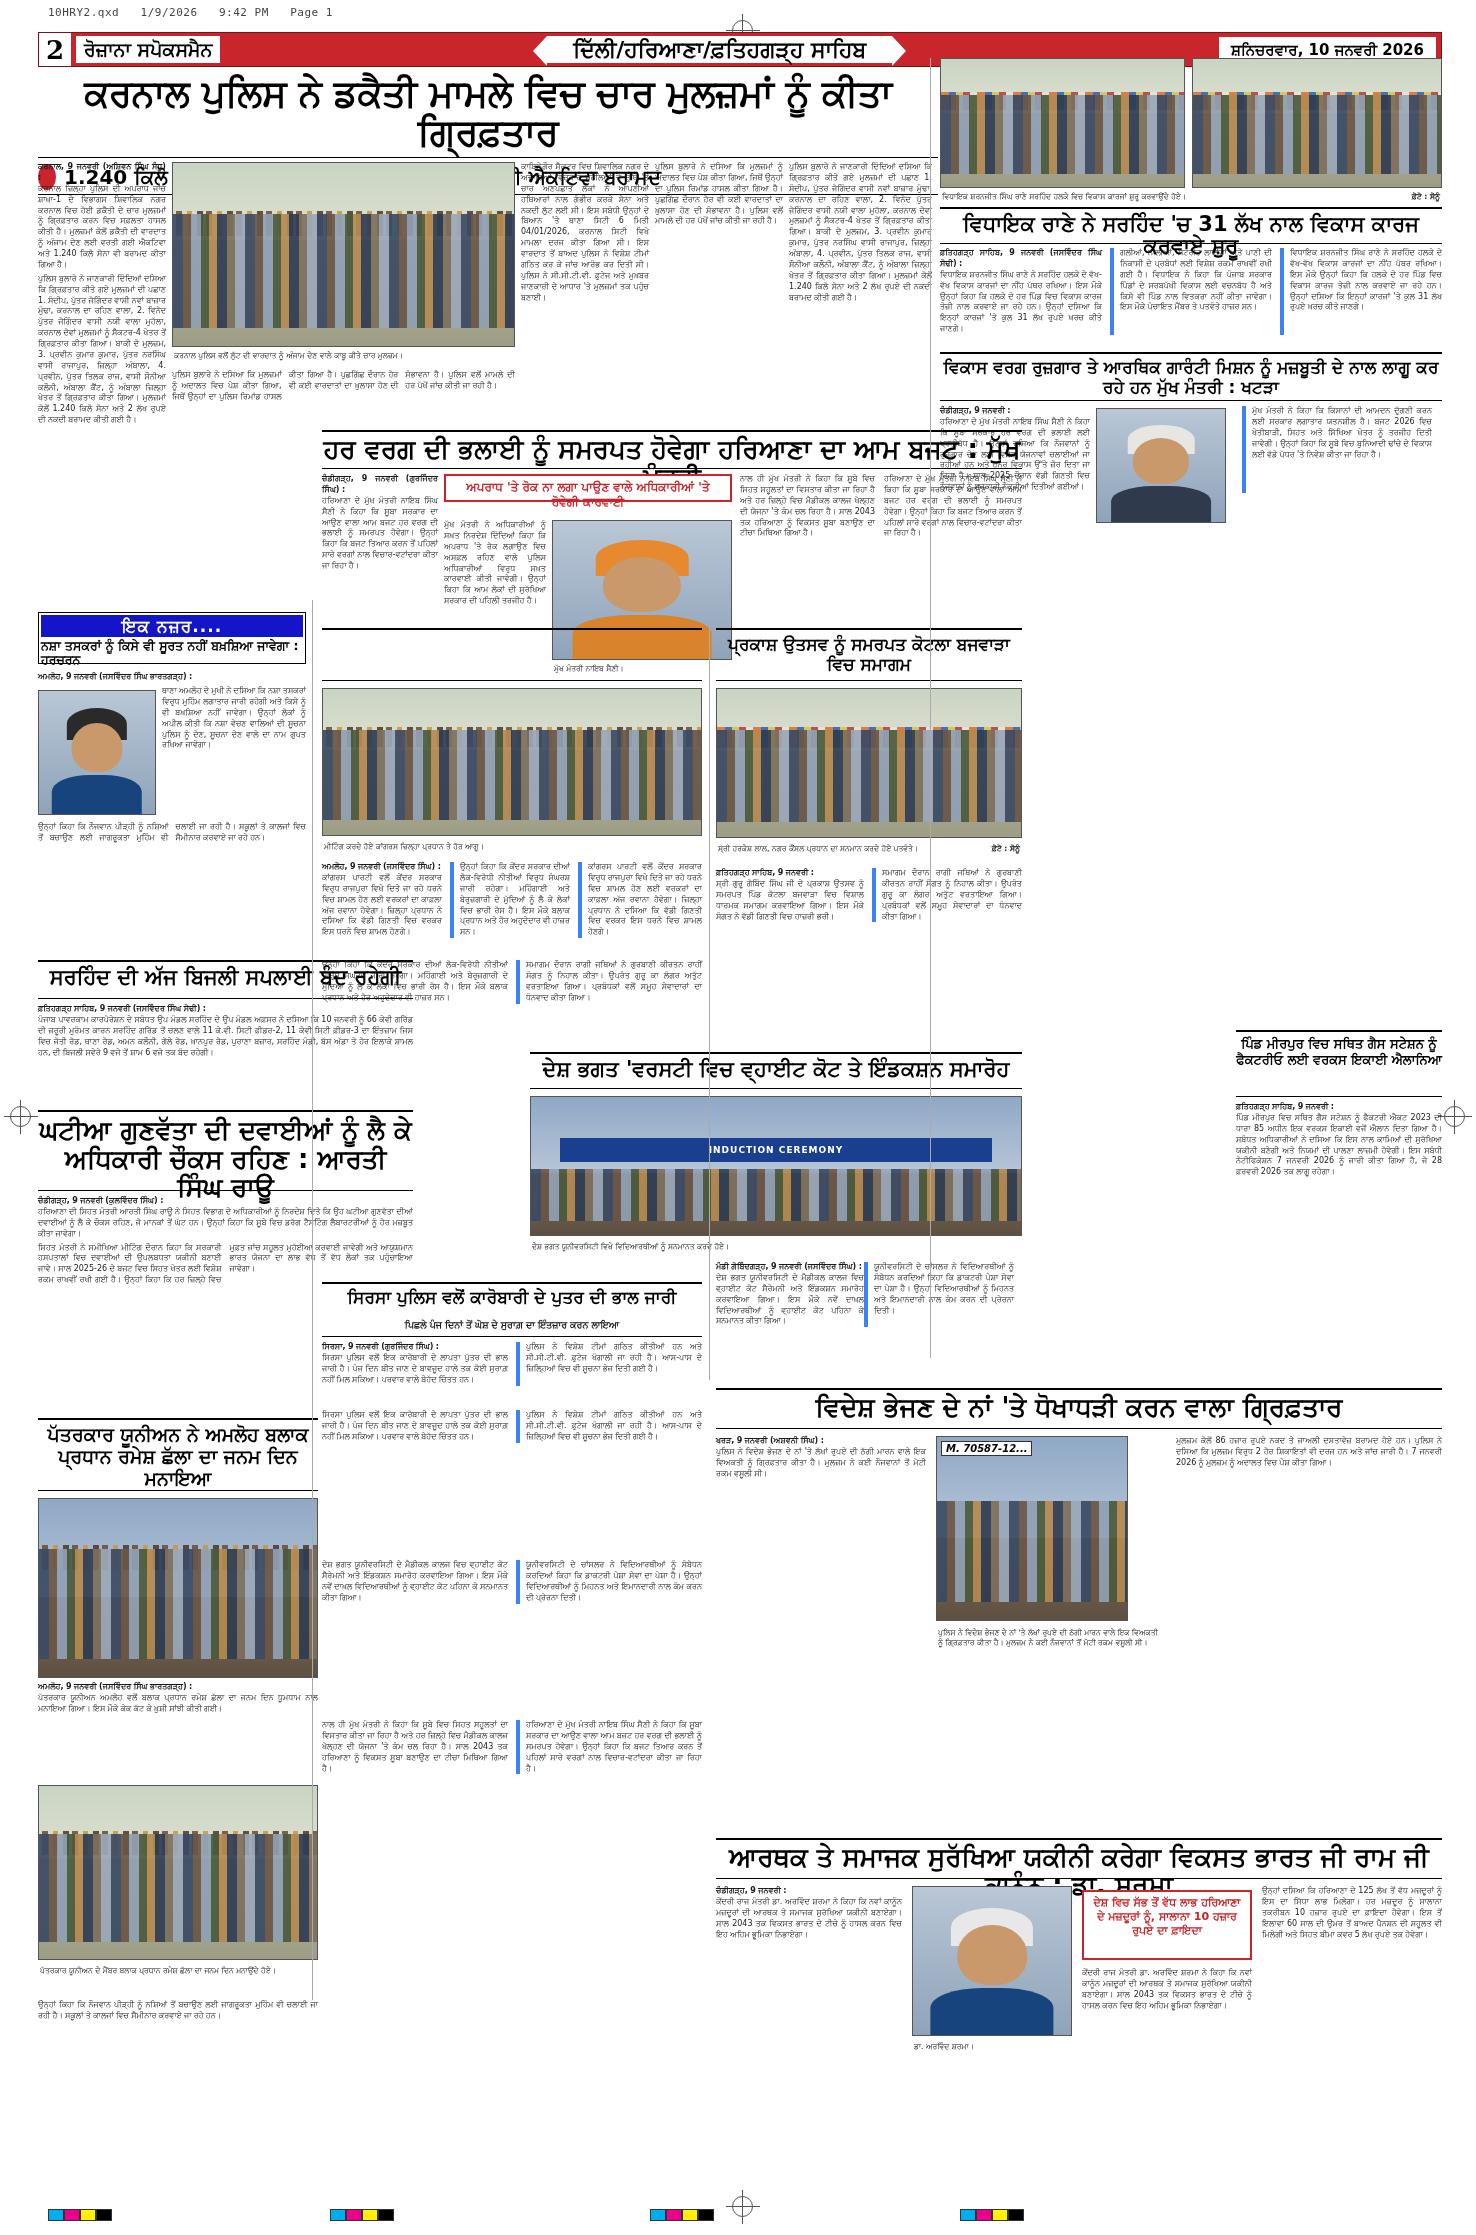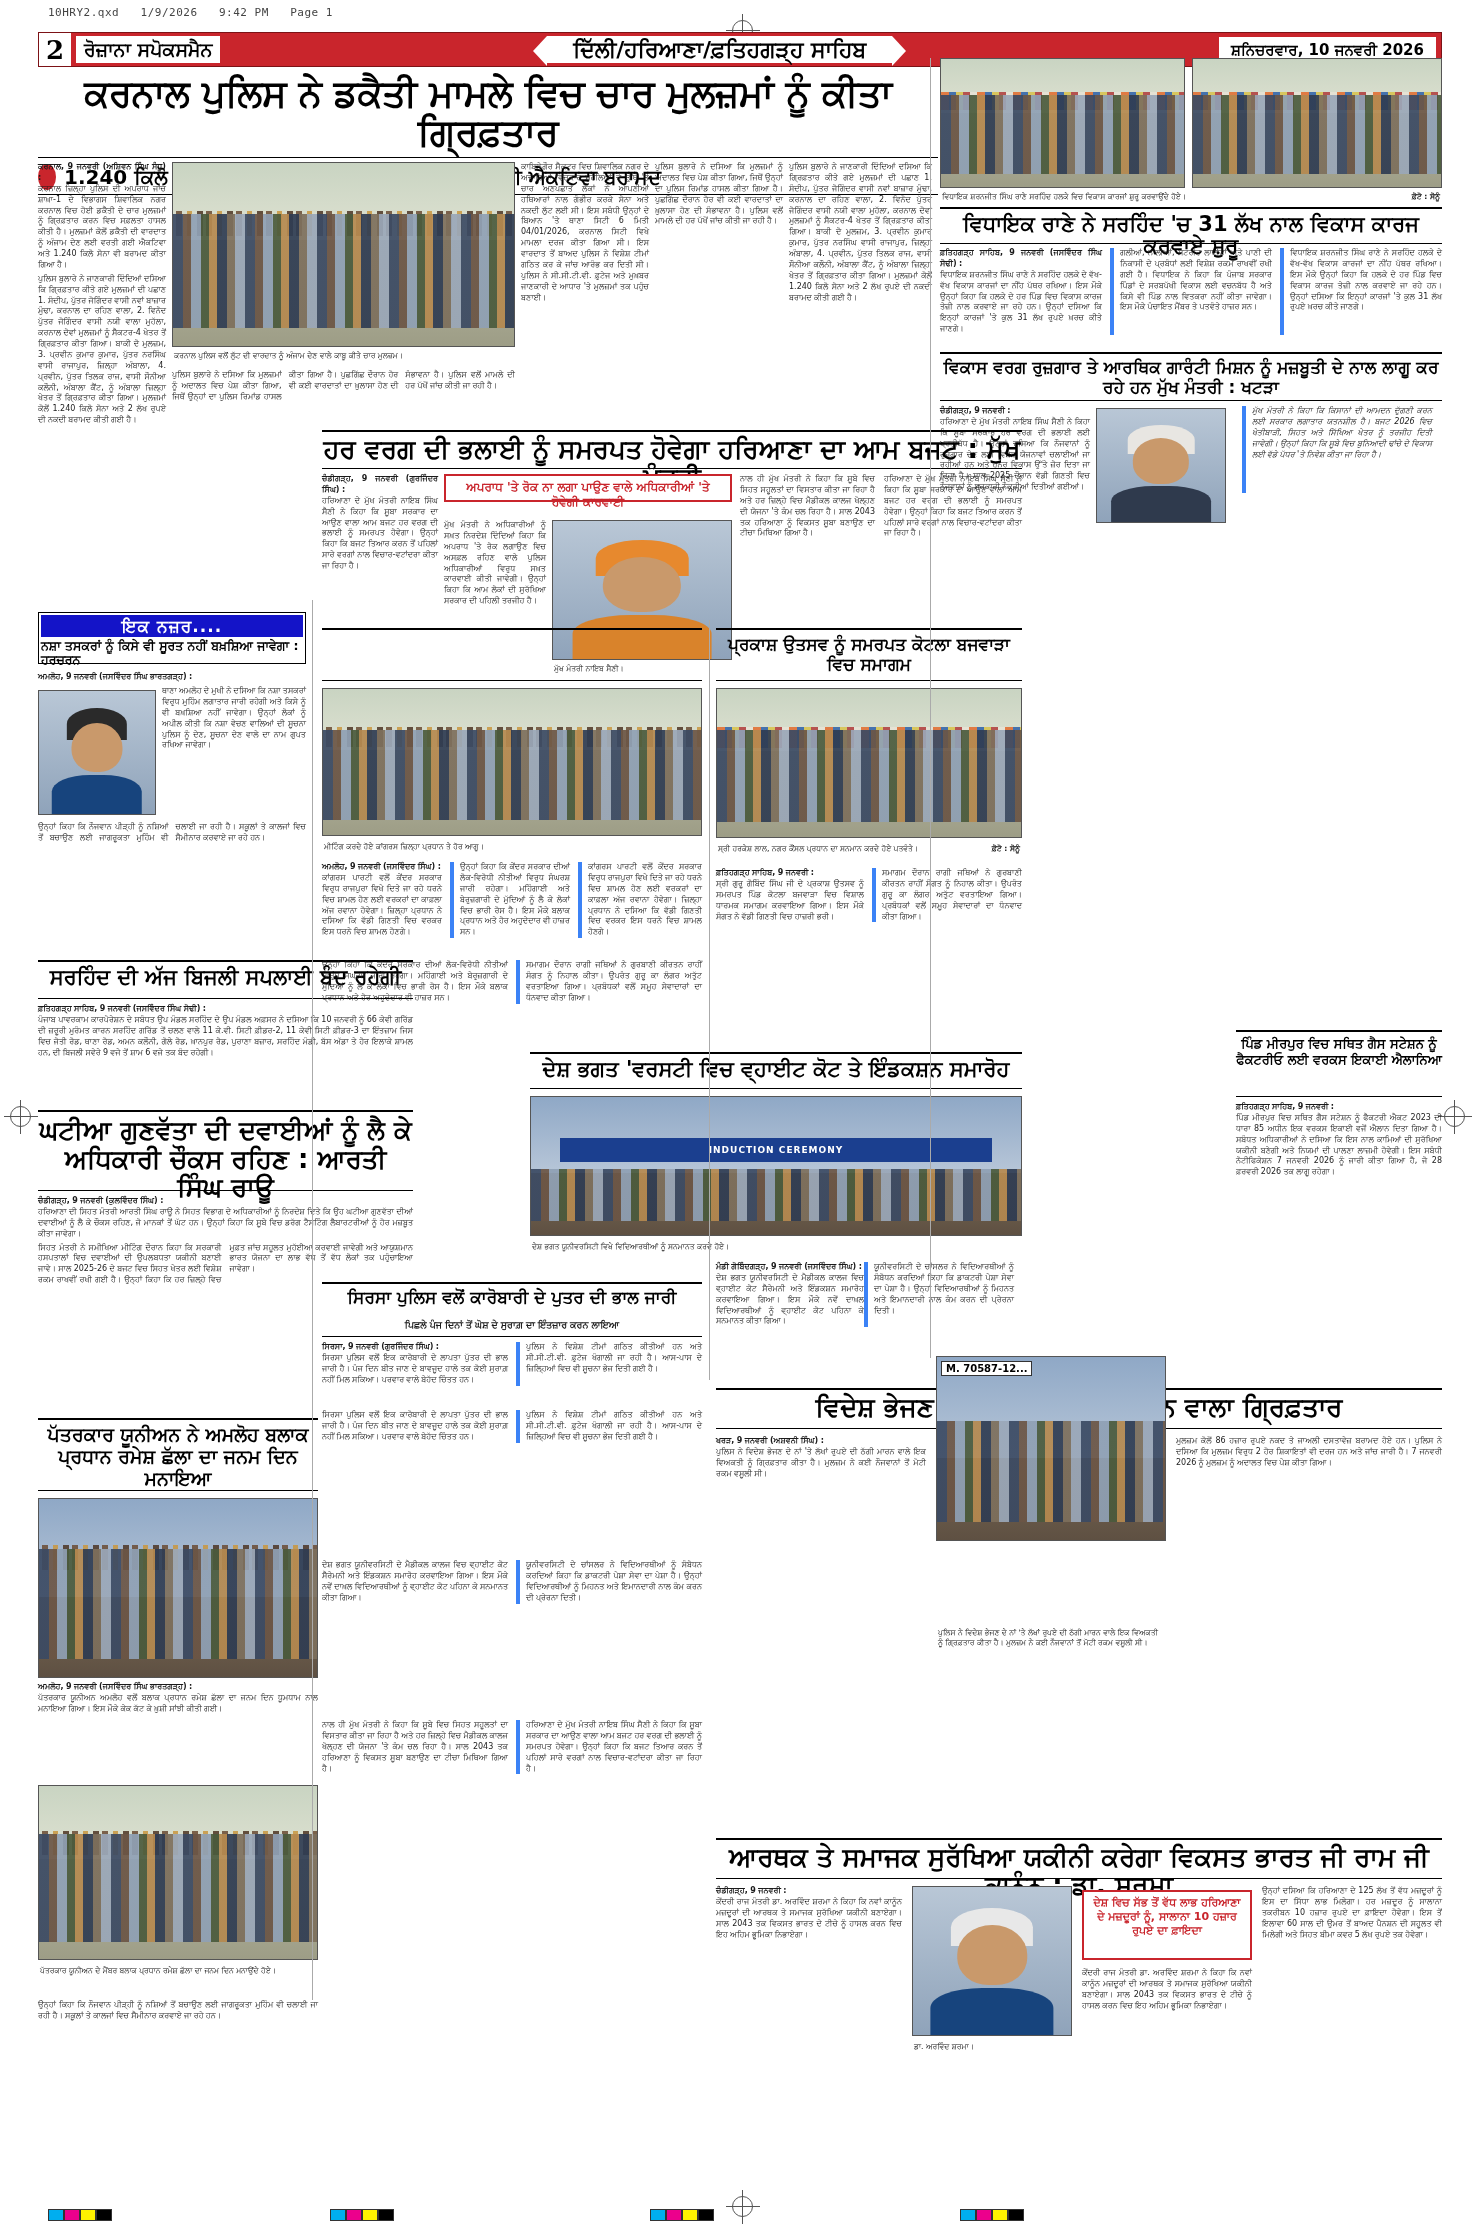--- a/index.html
+++ b/index.html
@@ -268,21 +268,21 @@
       <div class="body"></div>
   </div>
 
   <div style="position:absolute; left:940px; top:406px; width:502px; display:flex; gap:8px;">
     <div style="width:150px;">
       <div class="body-txt tight"><b>ਚੰਡੀਗੜ੍ਹ, 9 ਜਨਵਰੀ :</b></div>
       <div class="body-txt tight">ਹਰਿਆਣਾ ਦੇ ਮੁੱਖ ਮੰਤਰੀ ਨਾਇਬ ਸਿੰਘ ਸੈਣੀ ਨੇ ਕਿਹਾ ਕਿ ਸੂਬਾ ਸਰਕਾਰ ਹਰ ਵਰਗ ਦੀ ਭਲਾਈ ਲਈ ਪ੍ਰਤੀਬੱਧ ਹੈ। ਉਨ੍ਹਾਂ ਦਸਿਆ ਕਿ ਨੌਜਵਾਨਾਂ ਨੂੰ ਰੁਜ਼ਗਾਰ ਦੇਣ ਲਈ ਵਿਸ਼ੇਸ਼ ਯੋਜਨਾਵਾਂ ਚਲਾਈਆਂ ਜਾ ਰਹੀਆਂ ਹਨ ਅਤੇ ਹੁਨਰ ਵਿਕਾਸ ਉੱਤੇ ਜ਼ੋਰ ਦਿਤਾ ਜਾ ਰਿਹਾ ਹੈ। ਸਾਲ 2025 ਦੌਰਾਨ ਵੱਡੀ ਗਿਣਤੀ ਵਿਚ ਨੌਜਵਾਨਾਂ ਨੂੰ ਸਰਕਾਰੀ ਨੌਕਰੀਆਂ ਦਿਤੀਆਂ ਗਈਆਂ।</div>
     </div>
     <div style="width:136px;"></div>
     <div style="width:190px;" class="col-rule">
-      <div class="body-txt tight" style="padding-left:6px;font-style:italic;">ਮੁੱਖ ਮੰਤਰੀ ਨੇ ਕਿਹਾ ਕਿ ਕਿਸਾਨਾਂ ਦੀ ਆਮਦਨ ਦੁੱਗਣੀ ਕਰਨ ਲਈ ਸਰਕਾਰ ਲਗਾਤਾਰ ਯਤਨਸ਼ੀਲ ਹੈ। ਬਜਟ 2026 ਵਿਚ ਖੇਤੀਬਾੜੀ, ਸਿਹਤ ਅਤੇ ਸਿੱਖਿਆ ਖੇਤਰ ਨੂੰ ਤਰਜੀਹ ਦਿਤੀ ਜਾਵੇਗੀ। ਉਨ੍ਹਾਂ ਕਿਹਾ ਕਿ ਸੂਬੇ ਵਿਚ ਬੁਨਿਆਦੀ ਢਾਂਚੇ ਦੇ ਵਿਕਾਸ ਲਈ ਵੱਡੇ ਪੱਧਰ 'ਤੇ ਨਿਵੇਸ਼ ਕੀਤਾ ਜਾ ਰਿਹਾ ਹੈ।</div>
+      <div class="body-txt tight" style="padding-left:6px;">ਮੁੱਖ ਮੰਤਰੀ ਨੇ ਕਿਹਾ ਕਿ ਕਿਸਾਨਾਂ ਦੀ ਆਮਦਨ ਦੁੱਗਣੀ ਕਰਨ ਲਈ ਸਰਕਾਰ ਲਗਾਤਾਰ ਯਤਨਸ਼ੀਲ ਹੈ। ਬਜਟ 2026 ਵਿਚ ਖੇਤੀਬਾੜੀ, ਸਿਹਤ ਅਤੇ ਸਿੱਖਿਆ ਖੇਤਰ ਨੂੰ ਤਰਜੀਹ ਦਿਤੀ ਜਾਵੇਗੀ। ਉਨ੍ਹਾਂ ਕਿਹਾ ਕਿ ਸੂਬੇ ਵਿਚ ਬੁਨਿਆਦੀ ਢਾਂਚੇ ਦੇ ਵਿਕਾਸ ਲਈ ਵੱਡੇ ਪੱਧਰ 'ਤੇ ਨਿਵੇਸ਼ ਕੀਤਾ ਜਾ ਰਿਹਾ ਹੈ।</div>
     </div>
   </div>
 
   <div style="position:absolute; left:1236px; top:1030px; width:206px; border-top:2px solid #000;"></div>
   <div class="hl" style="position:absolute; left:1236px; top:1036px; width:206px; font-size:13px; text-align:center; line-height:1.2;">ਪਿੰਡ ਮੀਰਪੁਰ ਵਿਚ ਸਥਿਤ ਗੈਸ ਸਟੇਸ਼ਨ ਨੂੰ ਫੈਕਟਰੀਓ ਲਈ ਵਰਕਸ ਇਕਾਈ ਐਲਾਨਿਆ</div>
   <div style="position:absolute; left:1236px; top:1096px; width:206px; border-top:1px solid #000;"></div>
   <div style="position:absolute; left:1236px; top:1102px; width:206px;">
     <div class="body-txt tight"><b>ਫ਼ਤਿਹਗੜ੍ਹ ਸਾਹਿਬ, 9 ਜਨਵਰੀ :</b></div>
     <div class="body-txt tight">ਪਿੰਡ ਮੀਰਪੁਰ ਵਿਚ ਸਥਿਤ ਗੈਸ ਸਟੇਸ਼ਨ ਨੂੰ ਫੈਕਟਰੀ ਐਕਟ 2023 ਦੀ ਧਾਰਾ 85 ਅਧੀਨ ਇਕ ਵਰਕਸ ਇਕਾਈ ਵਜੋਂ ਐਲਾਨ ਦਿਤਾ ਗਿਆ ਹੈ। ਸਬੰਧਤ ਅਧਿਕਾਰੀਆਂ ਨੇ ਦਸਿਆ ਕਿ ਇਸ ਨਾਲ ਕਾਮਿਆਂ ਦੀ ਸੁਰੱਖਿਆ ਯਕੀਨੀ ਬਣੇਗੀ ਅਤੇ ਨਿਯਮਾਂ ਦੀ ਪਾਲਣਾ ਲਾਜ਼ਮੀ ਹੋਵੇਗੀ। ਇਸ ਸਬੰਧੀ ਨੋਟੀਫਿਕੇਸ਼ਨ 7 ਜਨਵਰੀ 2026 ਨੂੰ ਜਾਰੀ ਕੀਤਾ ਗਿਆ ਹੈ, ਜੋ 28 ਫ਼ਰਵਰੀ 2026 ਤਕ ਲਾਗੂ ਰਹੇਗਾ।</div>
   </div>
@@ -498,21 +498,21 @@
   </div>
 
   <div style="position:absolute; left:716px; top:1388px; width:726px; border-top:2px solid #000;"></div>
   <div class="hl hl-lg" style="position:absolute; left:716px; top:1394px; width:726px; text-align:center;">ਵਿਦੇਸ਼ ਭੇਜਣ ਦੇ ਨਾਂ 'ਤੇ ਧੋਖਾਧੜੀ ਕਰਨ ਵਾਲਾ ਗ੍ਰਿਫ਼ਤਾਰ</div>
   <div style="position:absolute; left:716px; top:1428px; width:726px; border-top:1px solid #000;"></div>
 
   <div style="position:absolute; left:716px; top:1436px; width:210px;">
     <div class="body-txt tight"><b>ਖਰੜ, 9 ਜਨਵਰੀ (ਅਸ਼ਵਨੀ ਸਿੰਘ) :</b></div>
     <div class="body-txt tight">ਪੁਲਿਸ ਨੇ ਵਿਦੇਸ਼ ਭੇਜਣ ਦੇ ਨਾਂ 'ਤੇ ਲੱਖਾਂ ਰੁਪਏ ਦੀ ਠੱਗੀ ਮਾਰਨ ਵਾਲੇ ਇਕ ਵਿਅਕਤੀ ਨੂੰ ਗ੍ਰਿਫ਼ਤਾਰ ਕੀਤਾ ਹੈ। ਮੁਲਜ਼ਮ ਨੇ ਕਈ ਨੌਜਵਾਨਾਂ ਤੋਂ ਮੋਟੀ ਰਕਮ ਵਸੂਲੀ ਸੀ।</div>
   </div>
-  <div class="photo indoor" style="position:absolute; left:936px; top:1356px; width:230px; height:185px;">
+  <div class="photo indoor" style="position:absolute; left:936px; top:1436px; width:192px; height:185px;font-style:italic;">
     <div class="sky"></div>
       <div class="ground"></div>
       <div class="crowd" style="height:55%;"></div>
     <div style="position:absolute; left:4px; top:4px; background:#fff; color:#000; font-size:10px; font-weight:bold; padding:1px 4px; border:1px solid #333;">M. 70587-12...</div>
   </div>
   <div style="position:absolute; left:1176px; top:1436px; width:266px;">
     <div class="body-txt tight">ਮੁਲਜ਼ਮ ਕੋਲੋਂ 86 ਹਜ਼ਾਰ ਰੁਪਏ ਨਕਦ ਤੇ ਜਾਅਲੀ ਦਸਤਾਵੇਜ਼ ਬਰਾਮਦ ਹੋਏ ਹਨ। ਪੁਲਿਸ ਨੇ ਦਸਿਆ ਕਿ ਮੁਲਜ਼ਮ ਵਿਰੁਧ 2 ਹੋਰ ਸ਼ਿਕਾਇਤਾਂ ਵੀ ਦਰਜ ਹਨ ਅਤੇ ਜਾਂਚ ਜਾਰੀ ਹੈ। 7 ਜਨਵਰੀ 2026 ਨੂੰ ਮੁਲਜ਼ਮ ਨੂੰ ਅਦਾਲਤ ਵਿਚ ਪੇਸ਼ ਕੀਤਾ ਗਿਆ।</div>
   </div>
   <div style="position:absolute; left:936px; top:1626px; width:230px;" class="caption">
     <span>ਪੁਲਿਸ ਨੇ ਵਿਦੇਸ਼ ਭੇਜਣ ਦੇ ਨਾਂ 'ਤੇ ਲੱਖਾਂ ਰੁਪਏ ਦੀ ਠੱਗੀ ਮਾਰਨ ਵਾਲੇ ਇਕ ਵਿਅਕਤੀ ਨੂੰ ਗ੍ਰਿਫ਼ਤਾਰ ਕੀਤਾ ਹੈ। ਮੁਲਜ਼ਮ ਨੇ ਕਈ ਨੌਜਵਾਨਾਂ ਤੋਂ ਮੋਟੀ ਰਕਮ ਵਸੂਲੀ ਸੀ।</span>

